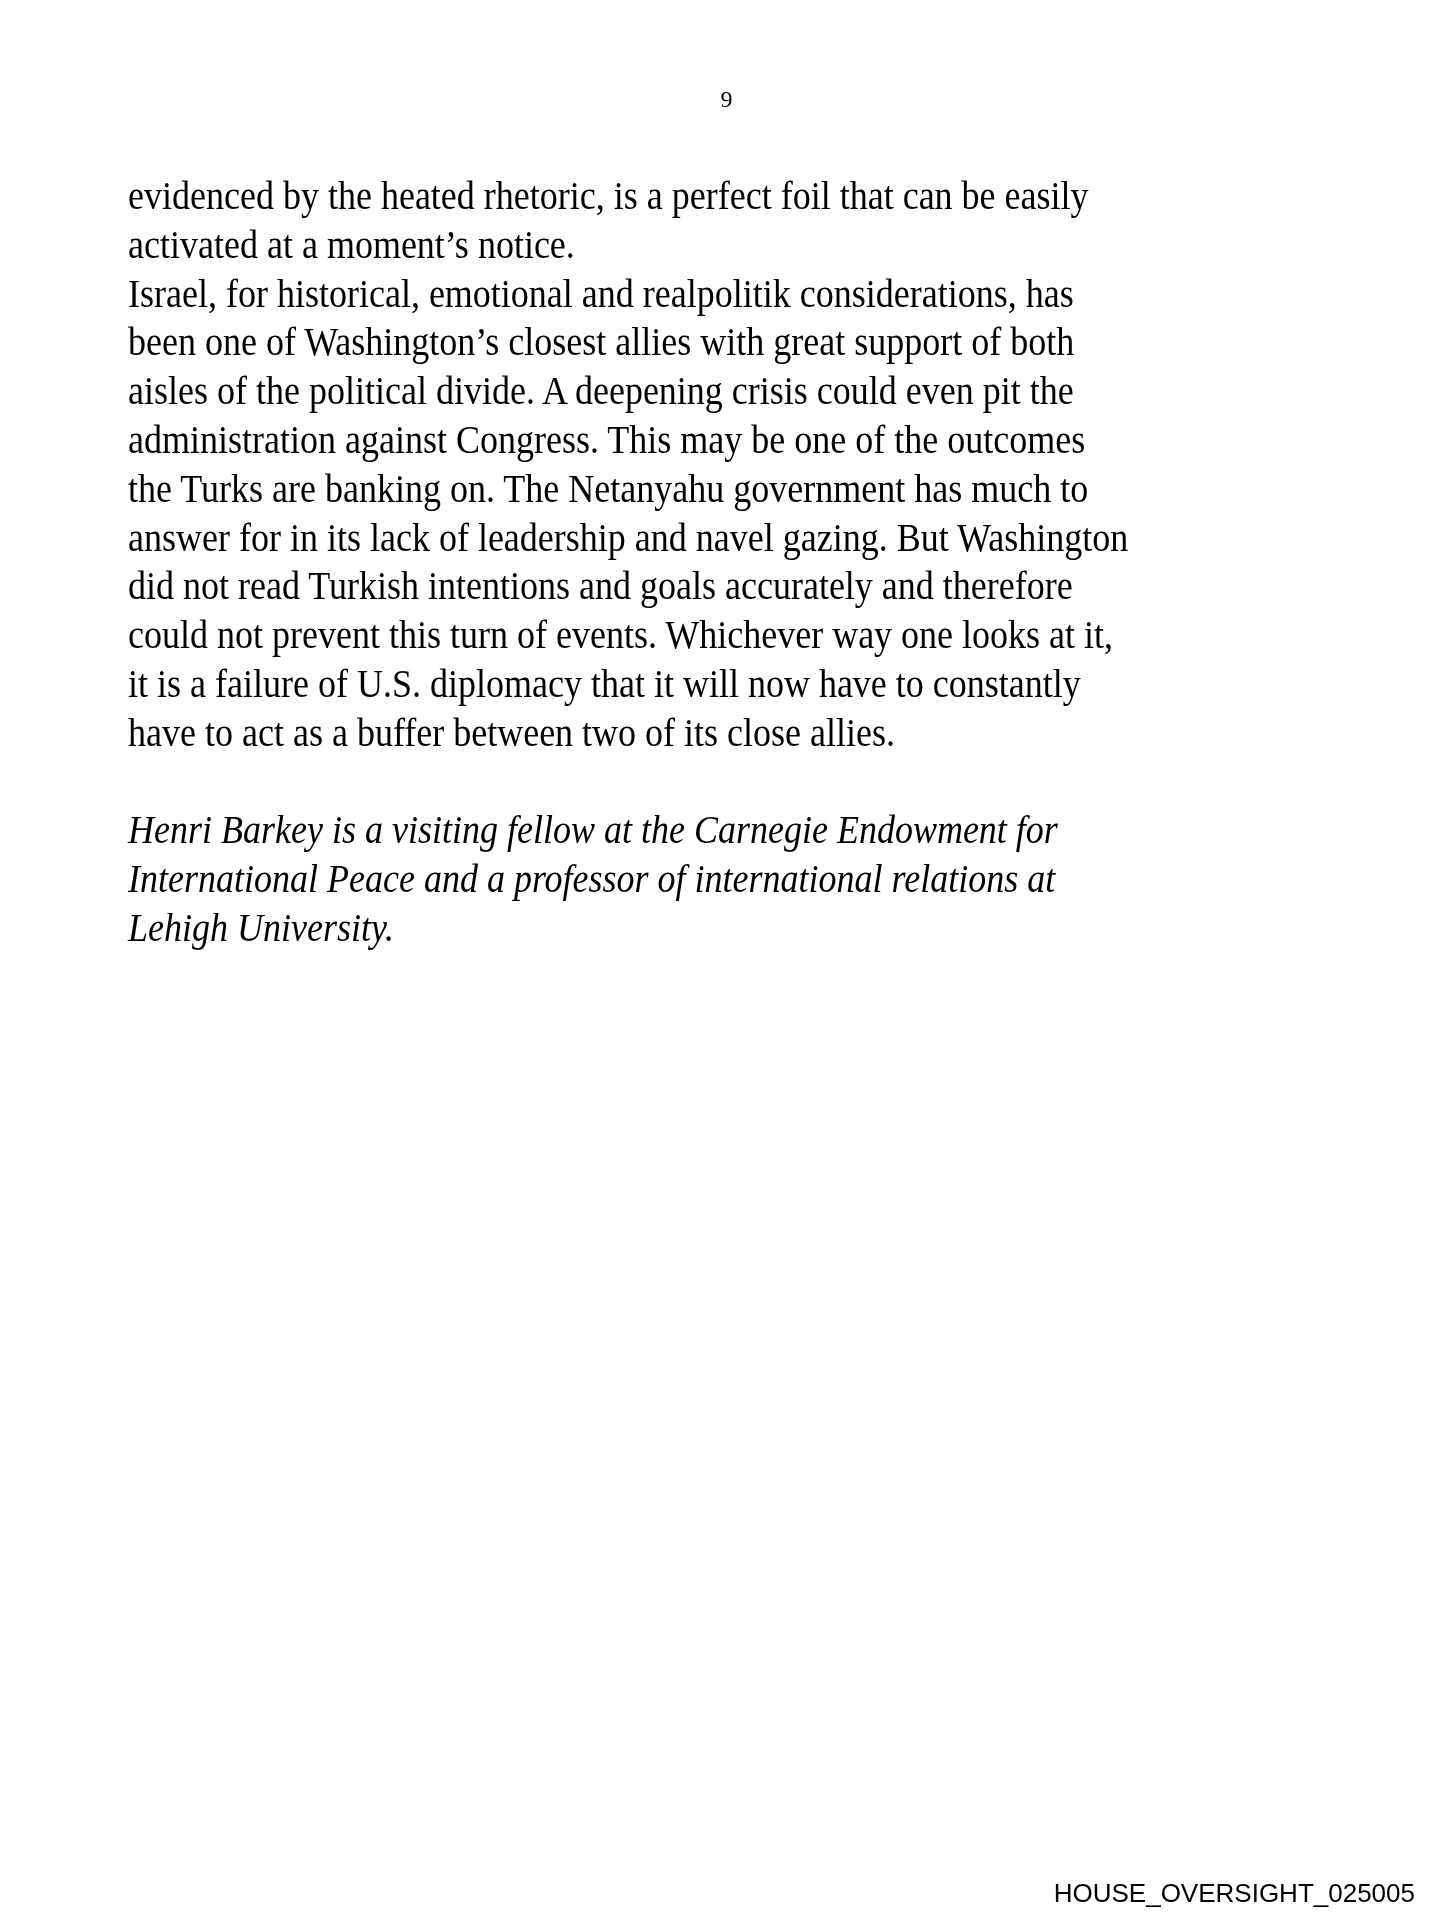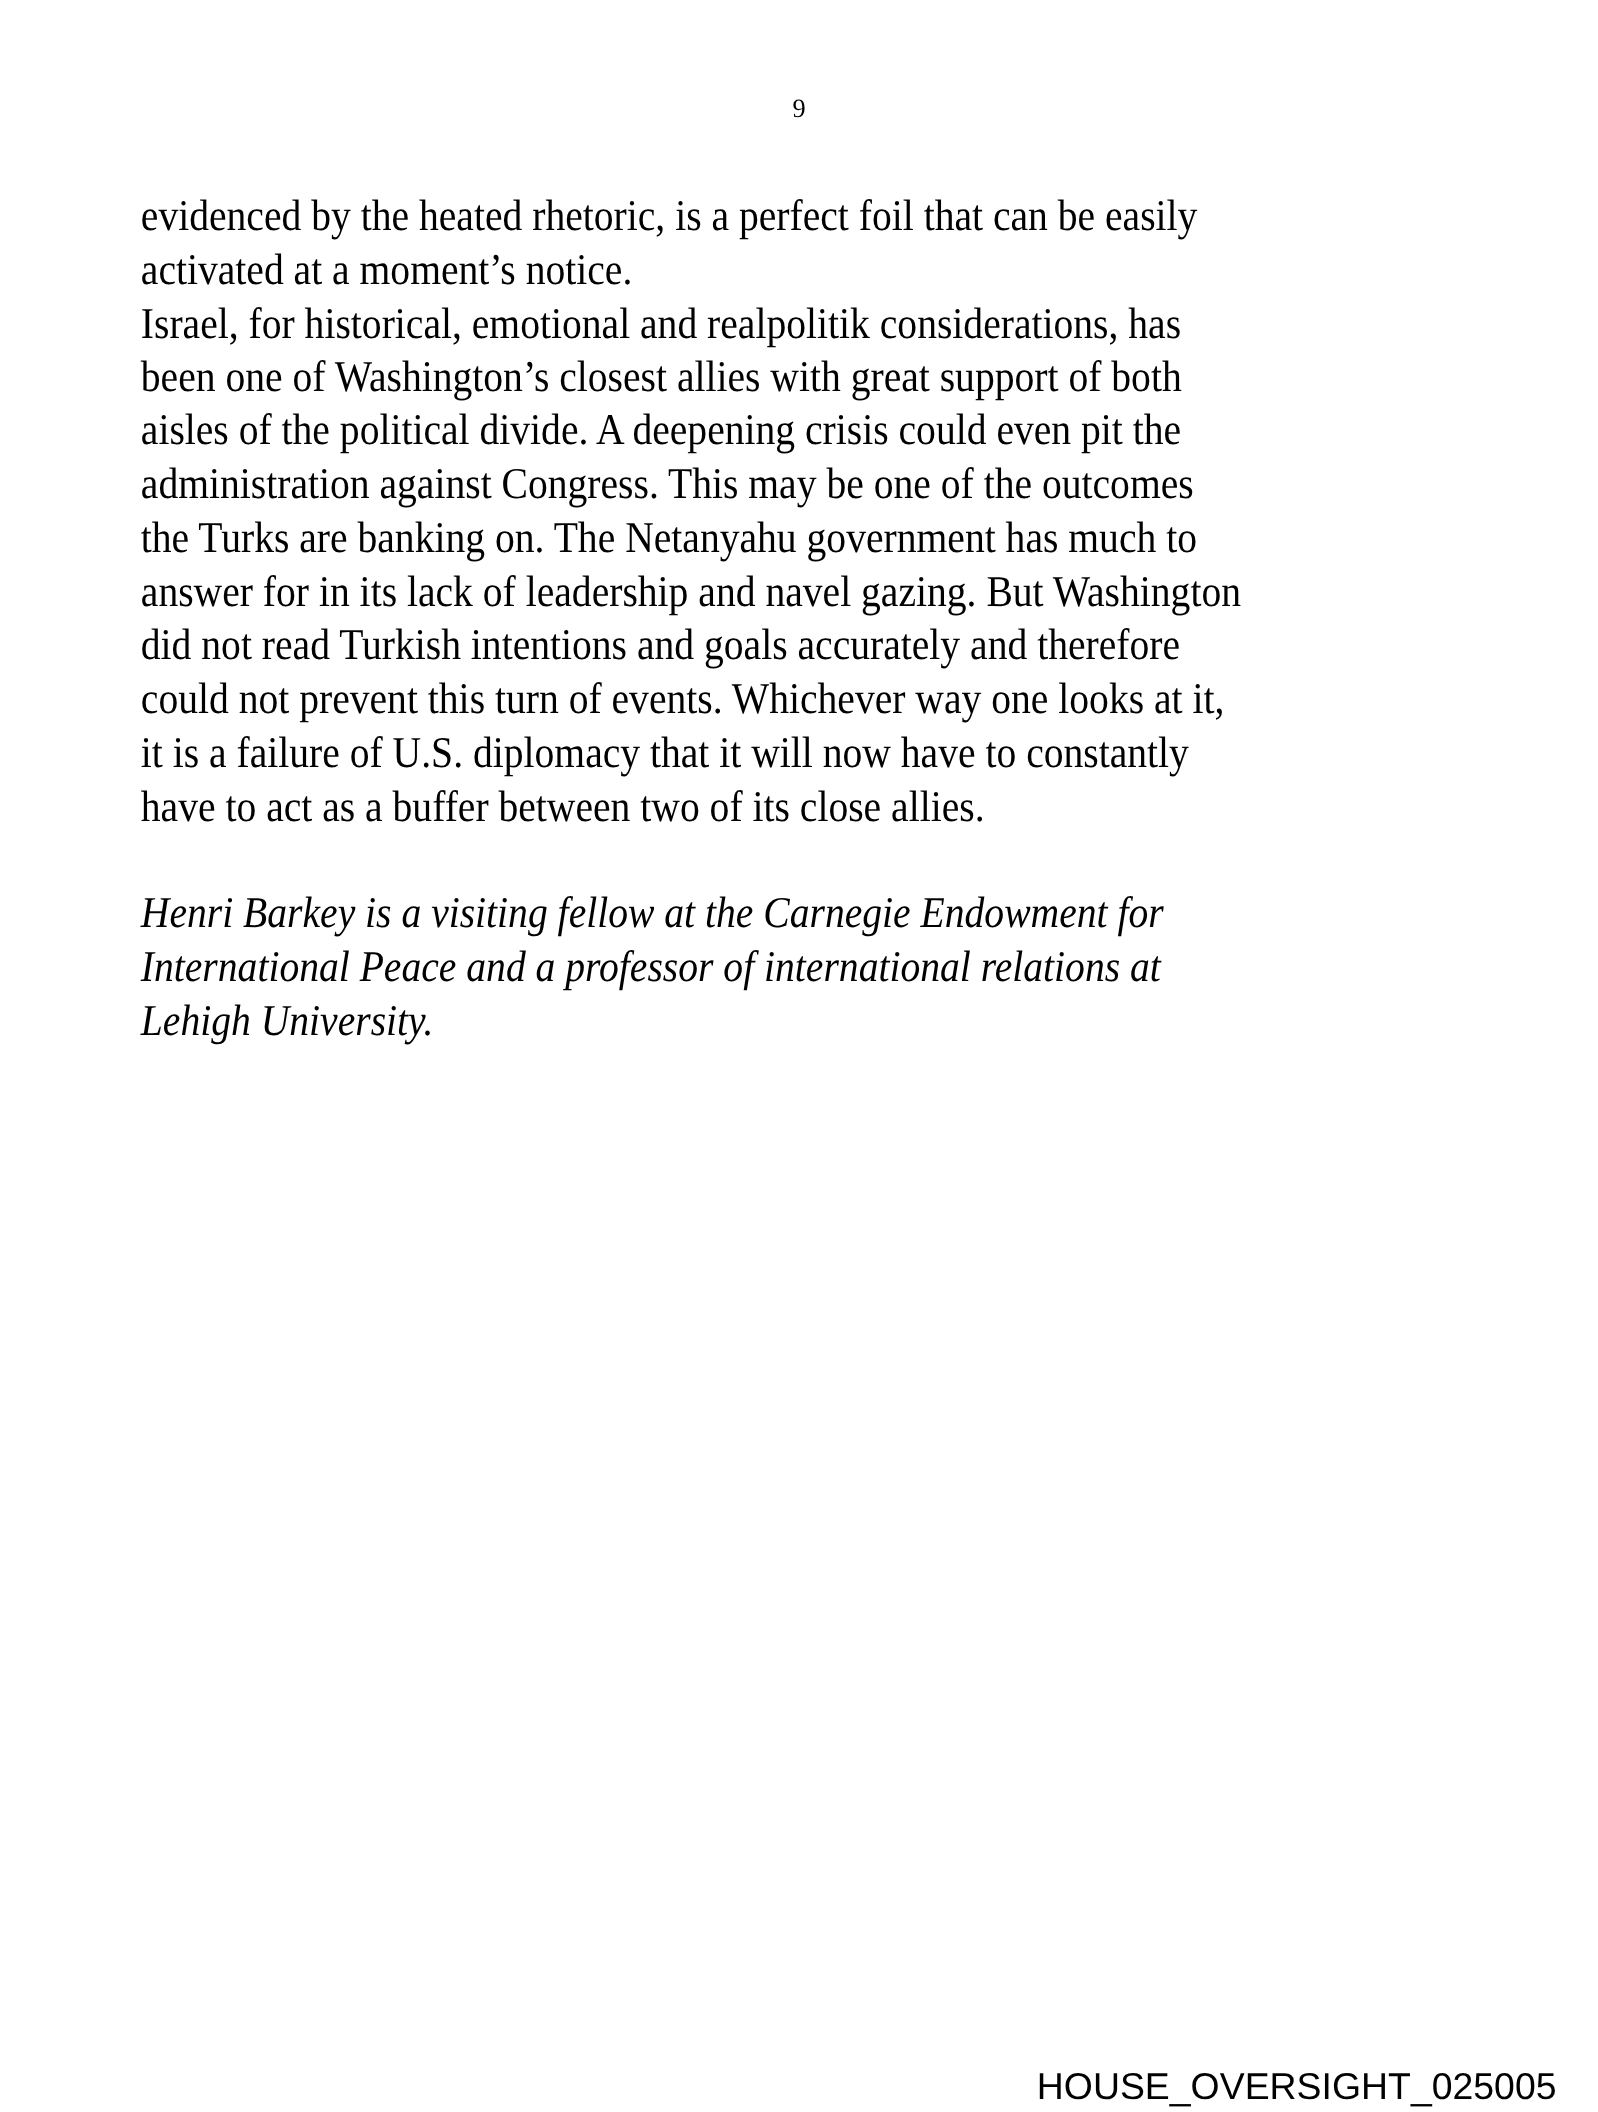--- a/index.html
+++ b/index.html
@@ -14,21 +14,21 @@
     transform: scaleX(0.9); transform-origin: left top;
   }
   .line { display: block; white-space: nowrap; }
   .bio {
     position: absolute; left: 128px; top: 806px; width: 1250px;
     font-family: "Liberation Serif", serif; font-style: italic; font-size: 40px; line-height: 48.8px;
     transform: scaleX(0.9); transform-origin: left top;
   }
   .footer {
     position: absolute; right: 38px; top: 1878px;
-    font-family: "Liberation Sans", sans-serif; font-size: 34px;
+    font-family: "Liberation Sans", sans-serif; font-size: 26px;
   }
 </style>
 </head>
 <body>
 
 <div class="page-number">9</div>
 
 <div class="body-text">
   <span class="line">evidenced by the heated rhetoric, is a perfect foil that can be easily</span>
   <span class="line">activated at a moment’s notice.</span>

